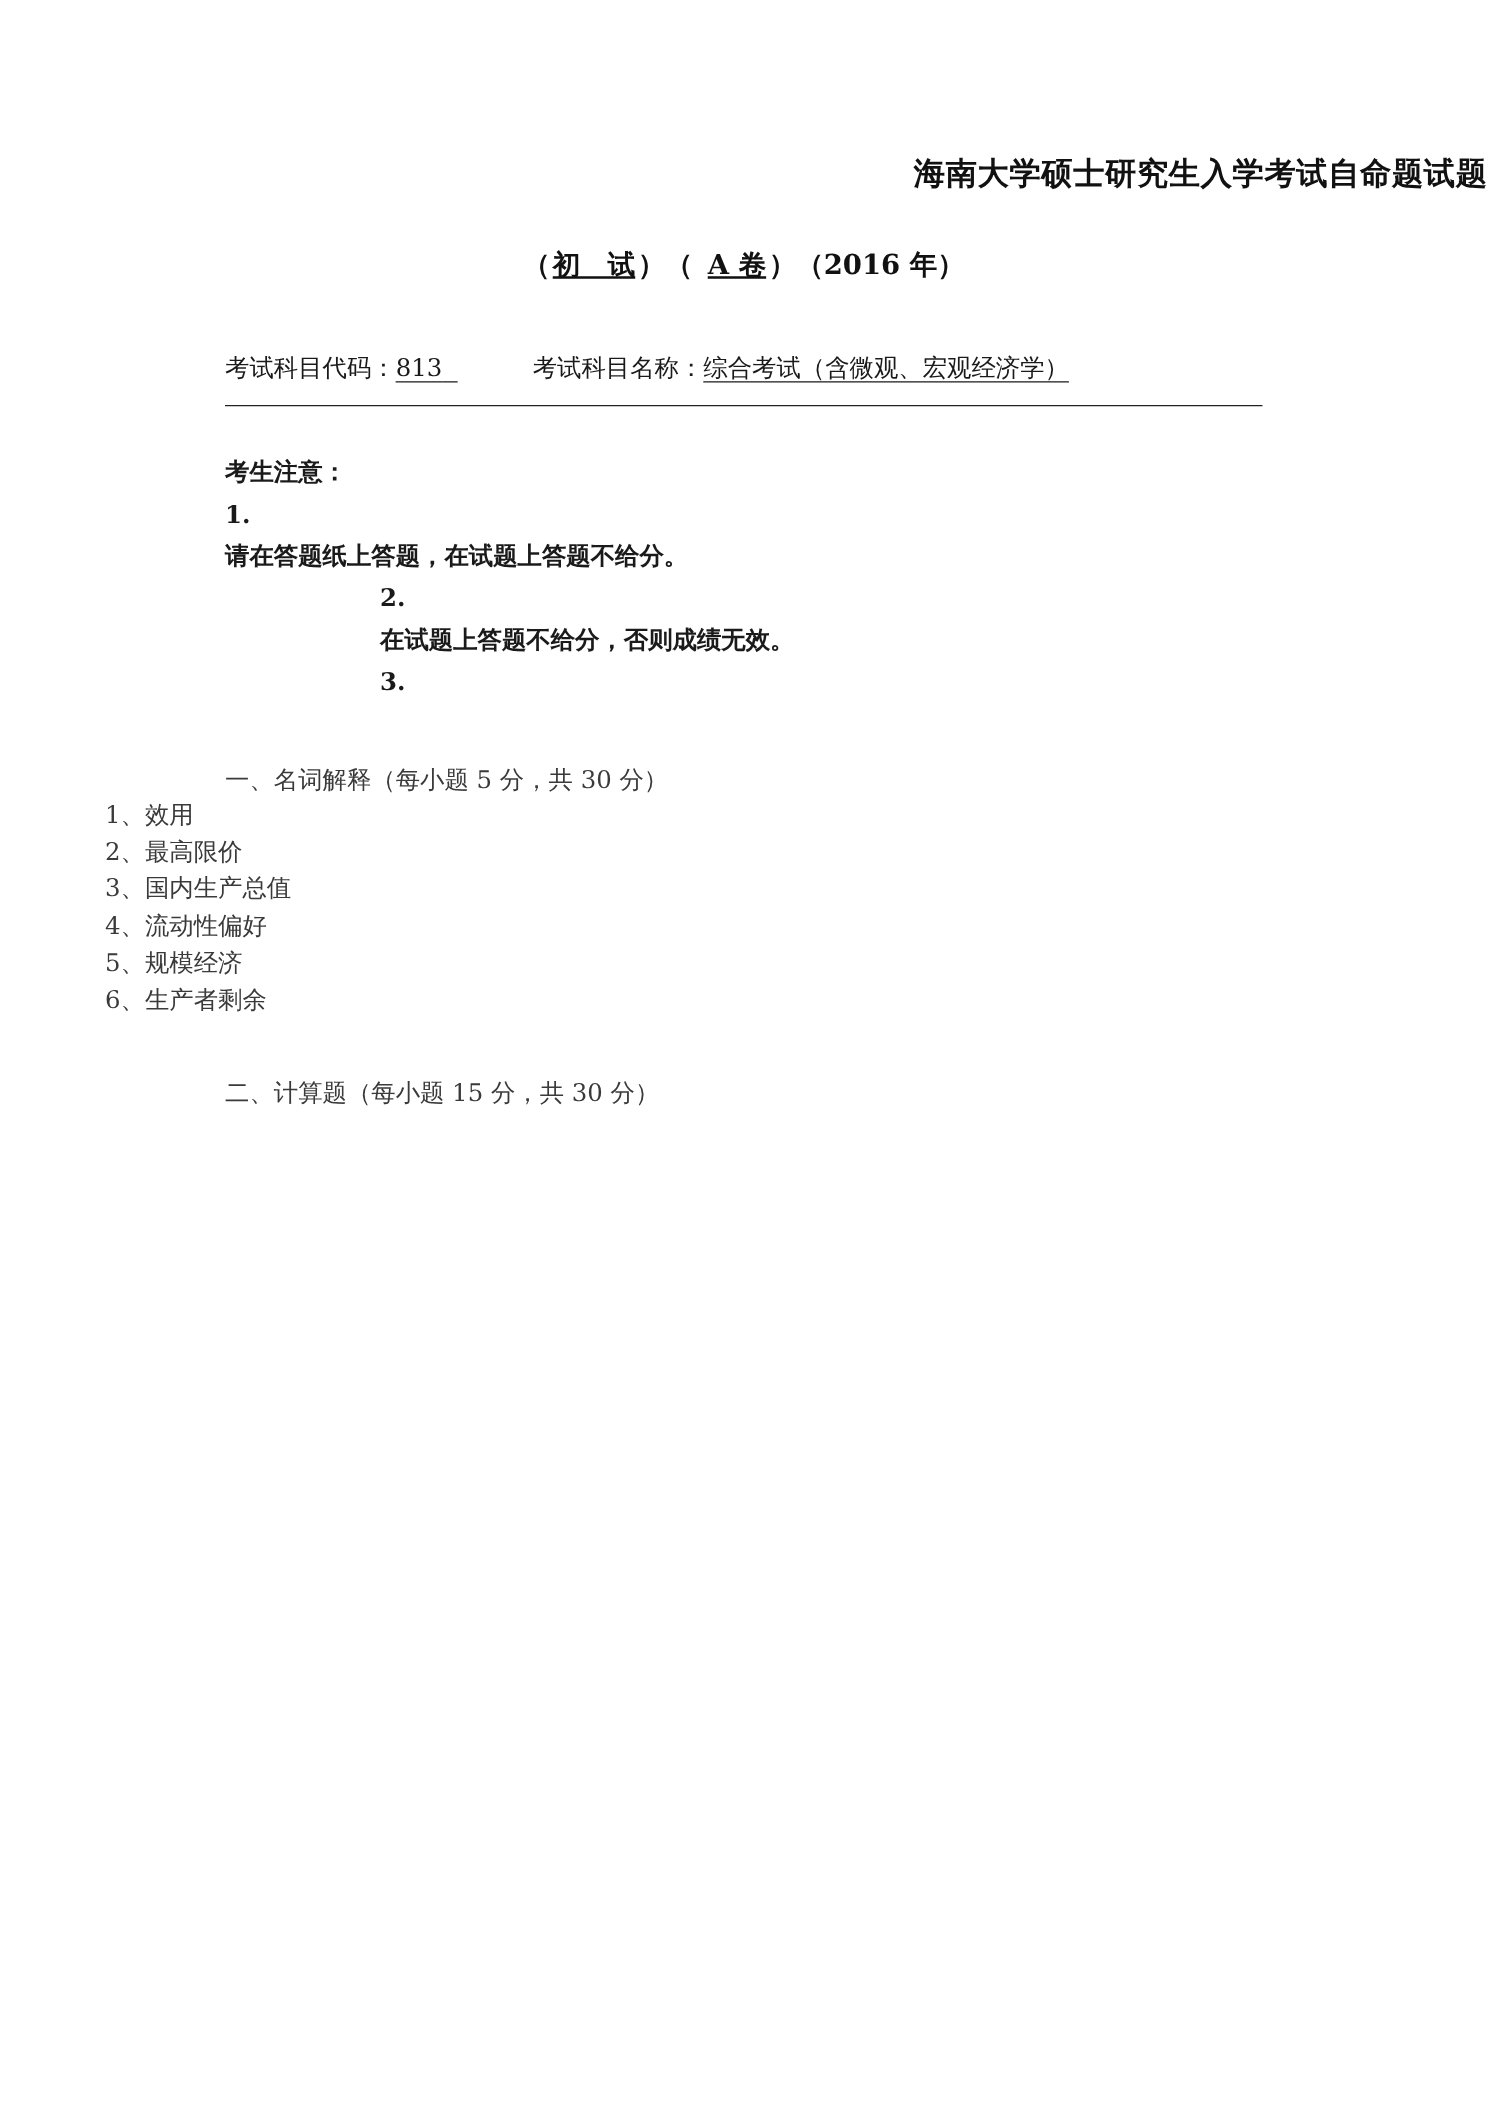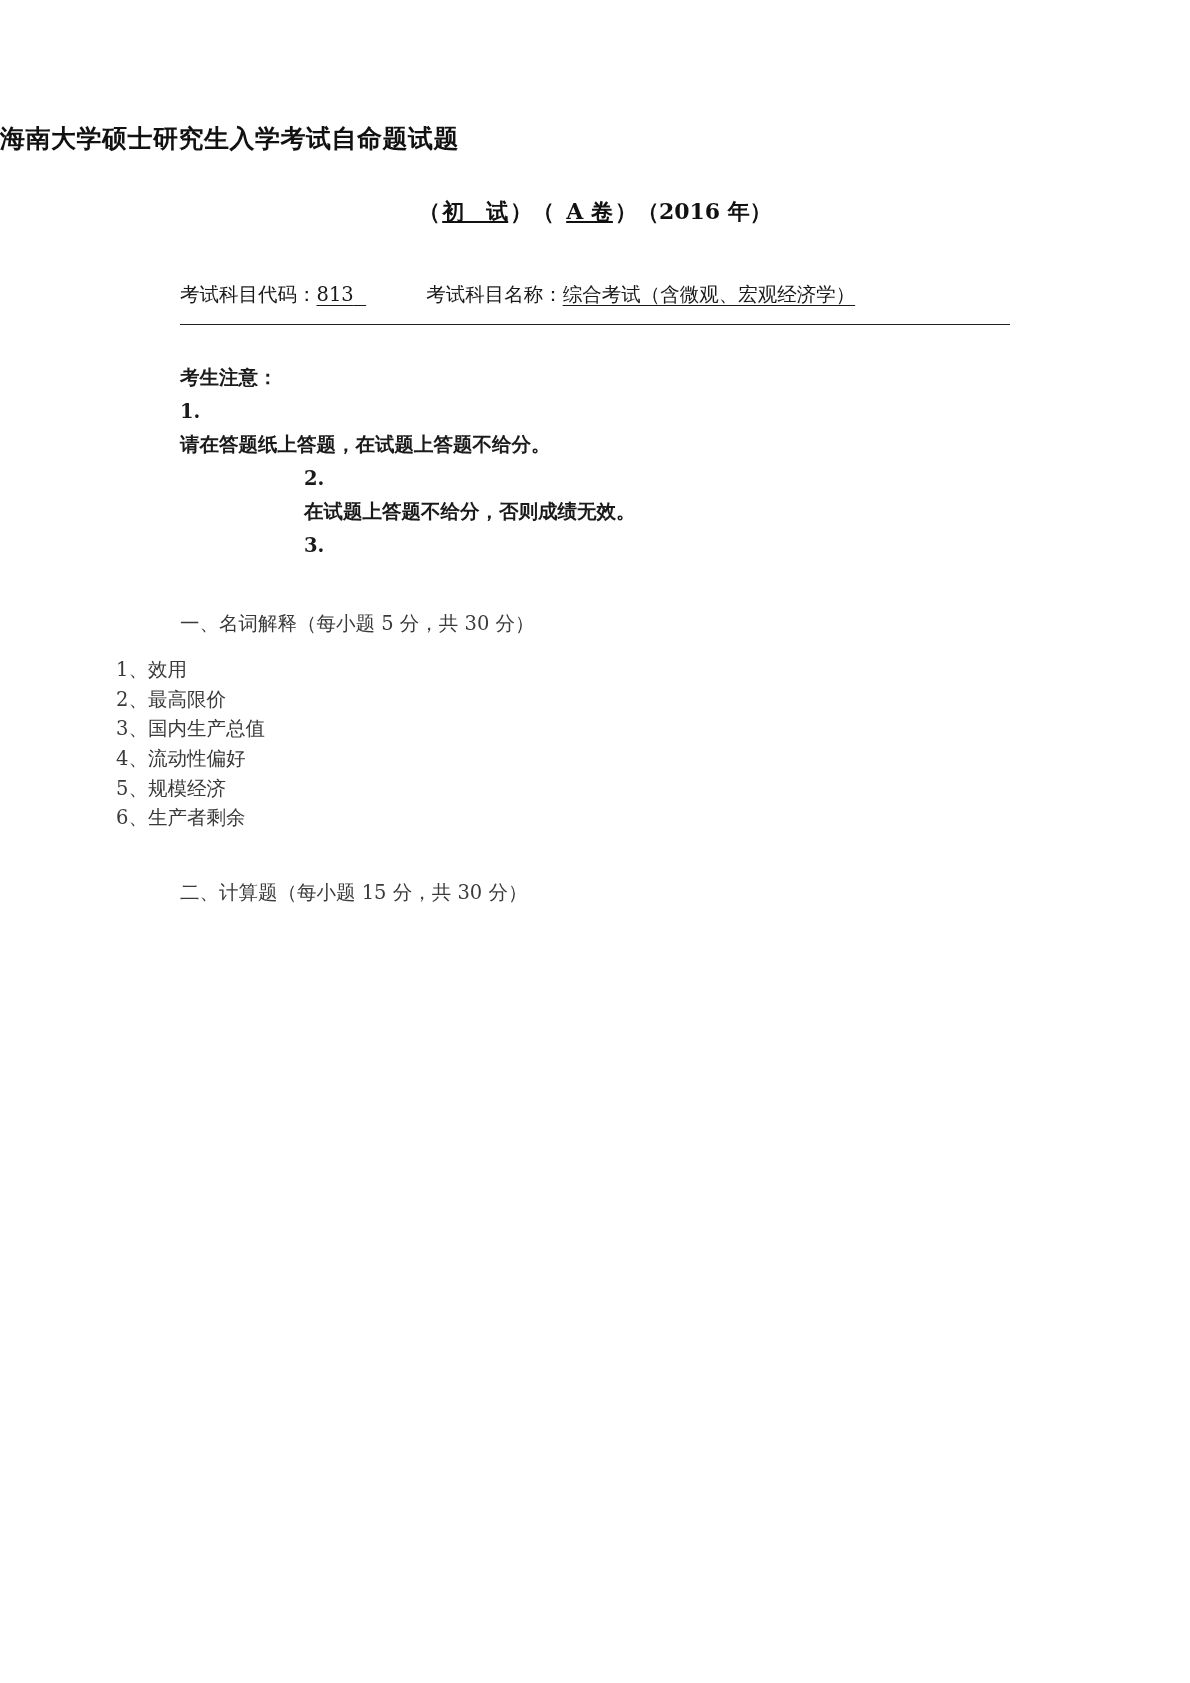--- a/index.html
+++ b/index.html
@@ -17,26 +17,27 @@
   }
   .page {
     position: relative;
     width: 1190px;
     height: 1683px;
     box-sizing: border-box;
     padding: 0;
   }
 
   .title {
-    text-align: left;
+    text-align: right;
     font-weight: bold;
     font-size: 25px;
     letter-spacing: 0.5px;
     margin-top: 122px;
     color: #111;
+    margin-left: 47px;
   }
 
   .subtitle-row {
     text-align: center;
     margin-top: 42px;
     font-size: 22px;
     font-weight: bold;
     color: #111;
   }
   .ul-wide {
@@ -100,22 +101,21 @@
 
   .section {
     padding-left: 180px;
     font-size: 19.5px;
     color: #3a3a3a;
   }
   .section-1 { margin-top: 48px; }
   .section-2 { margin-top: 46px; }
 
   .item-list {
-    padding-left: 116px;
-    margin-top: 18px;
+    padding-left: 84px;
     font-size: 19.5px;
     color: #3a3a3a;
     line-height: 1.52;
   }
   .item-list .item {
     white-space: nowrap;
   }
 </style>
 </head>
 <body>

